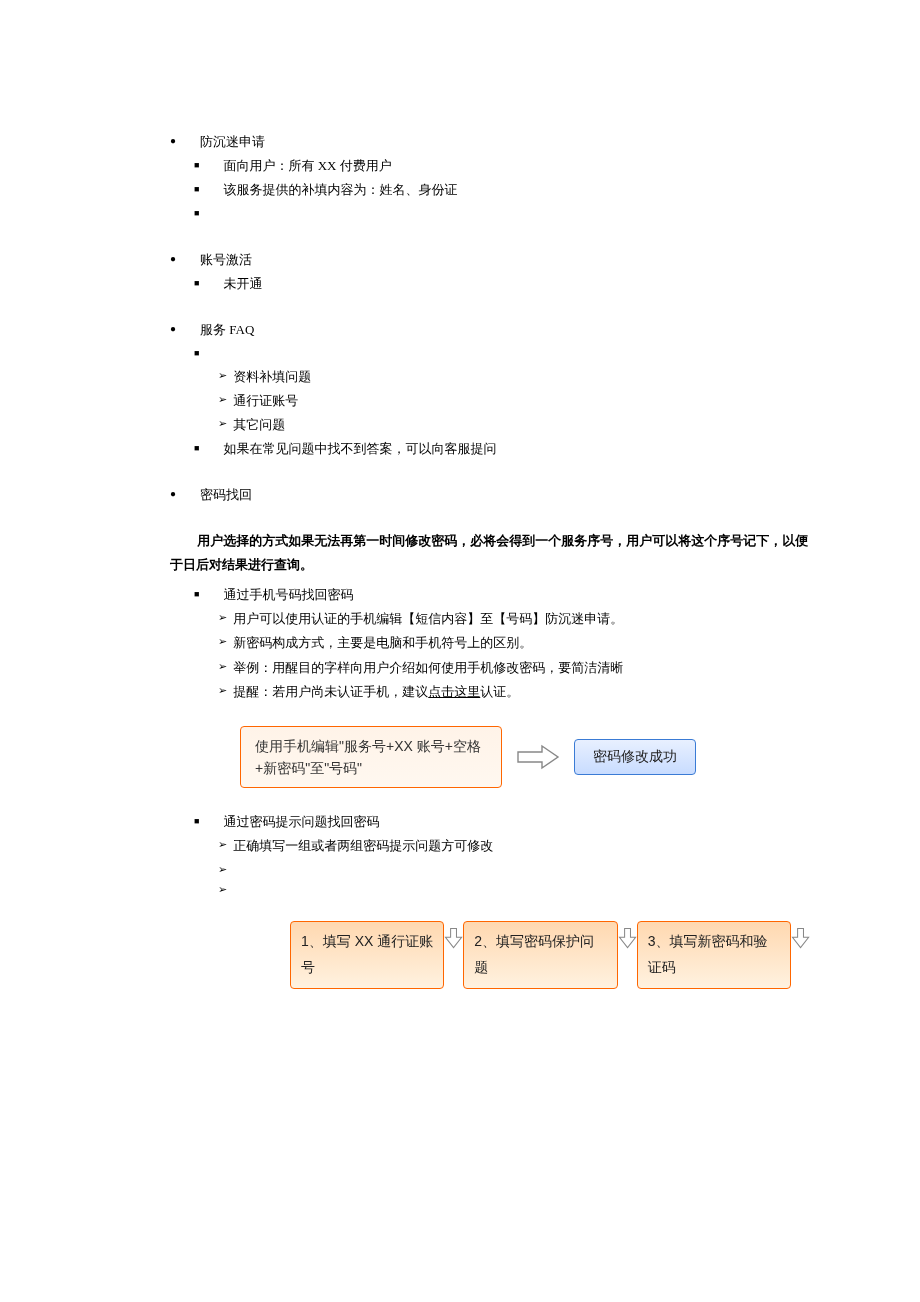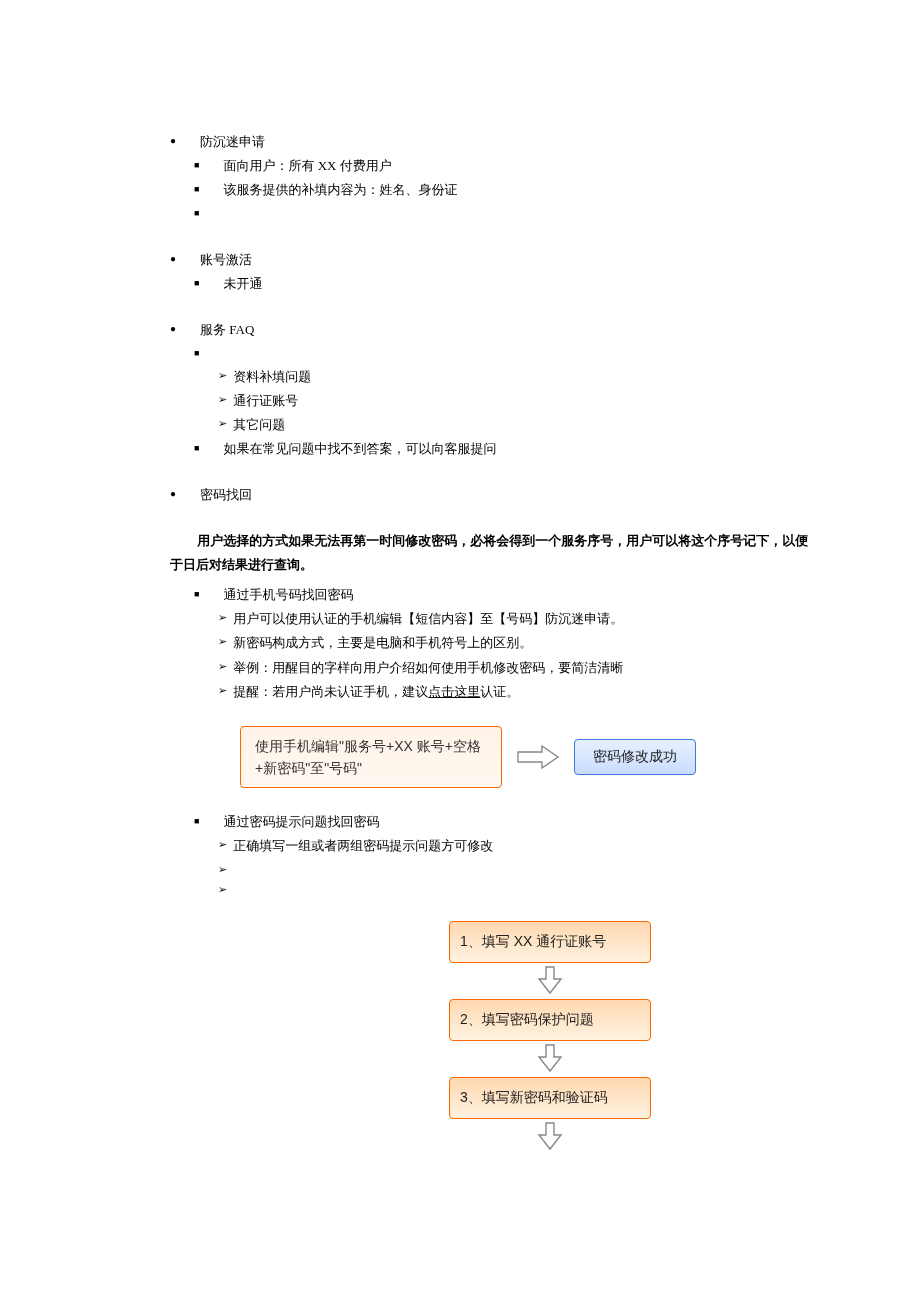--- a/index.html
+++ b/index.html
@@ -60,22 +60,20 @@
     background: linear-gradient(to bottom, #e8f0ff, #c8dcff);
     font-family: "Microsoft YaHei", sans-serif;
     font-size: 14px;
     color: #222;
   }
   .arrow-right {
     margin: 0 14px;
   }
   .flow-v {
     display: flex;
-    flex-direction: column;
-    align-items: center;
     margin-left: 120px;
     margin-top: 10px;
   }
   .arrow-down {
     margin: 2px 0 4px 0;
   }
   .underline { text-decoration: underline; text-align: right; }
 </style>
 </head>
 <body>

